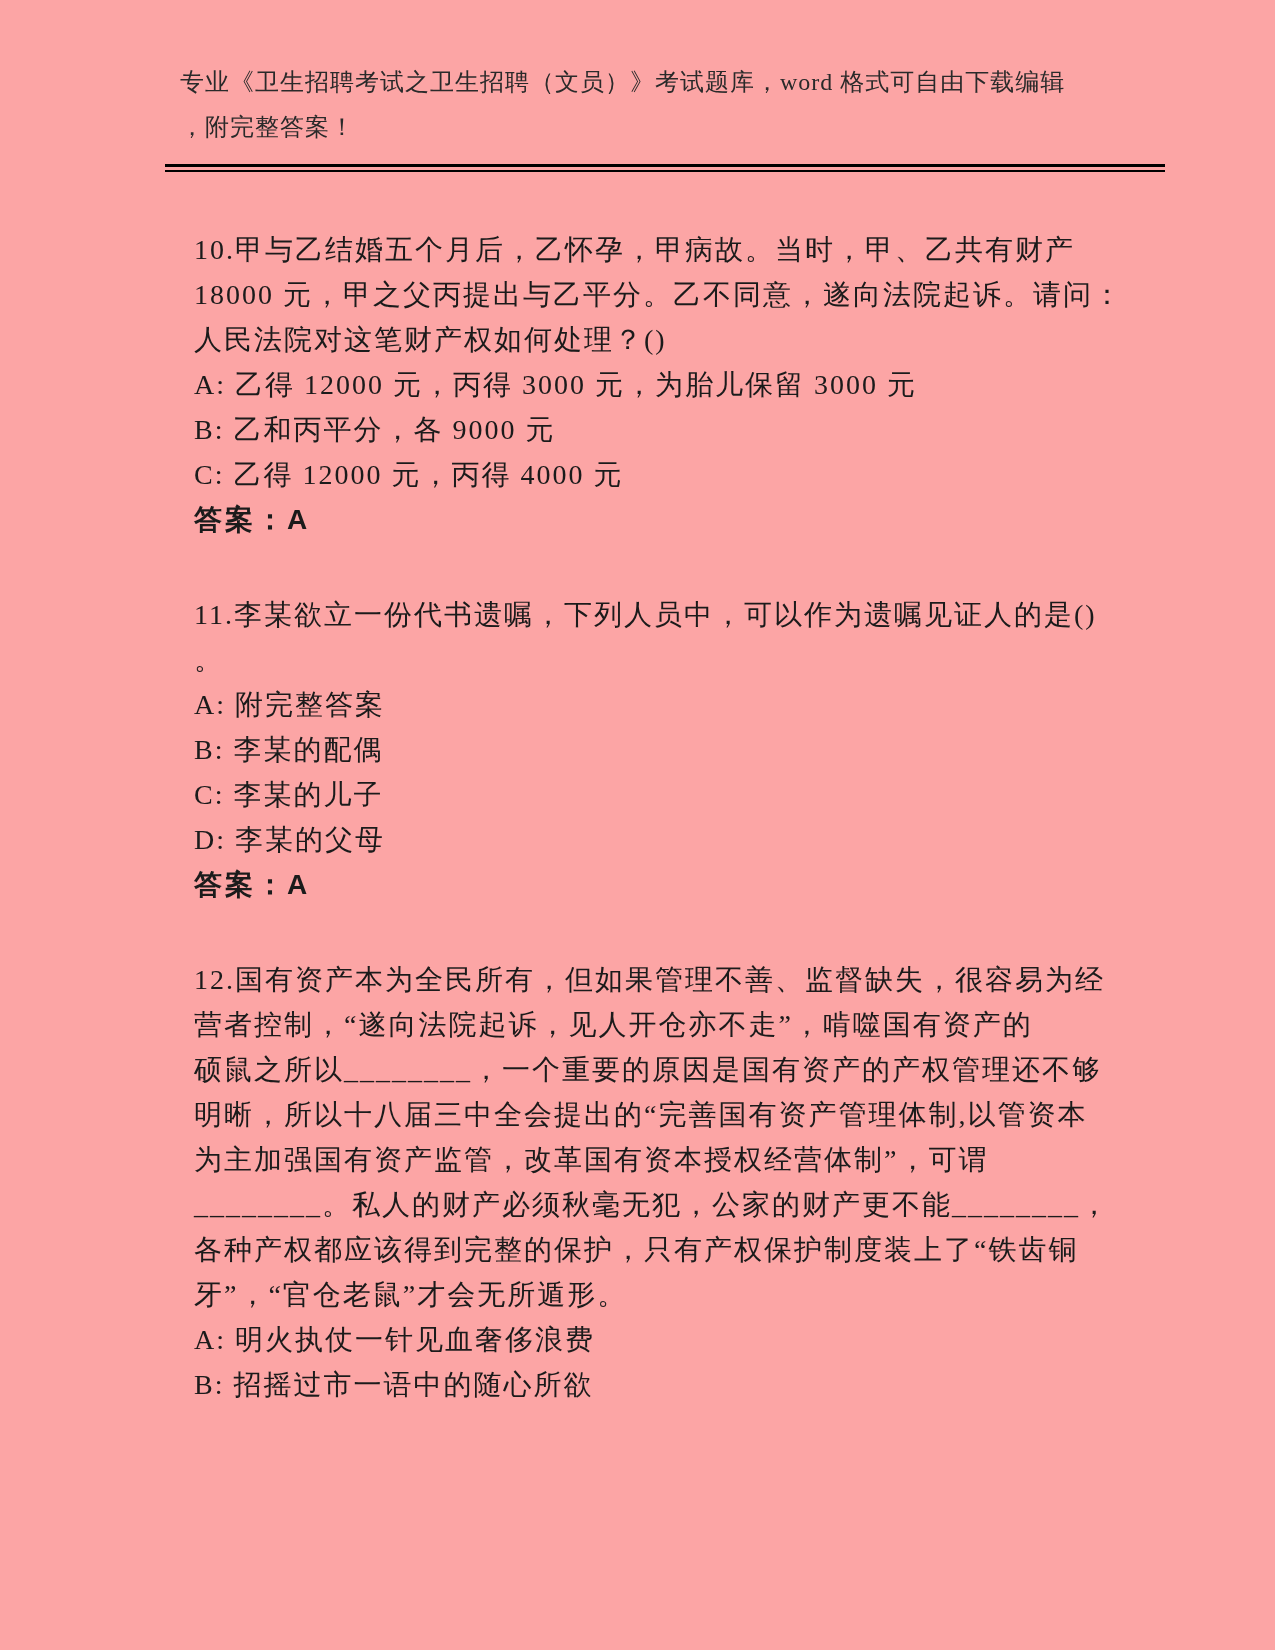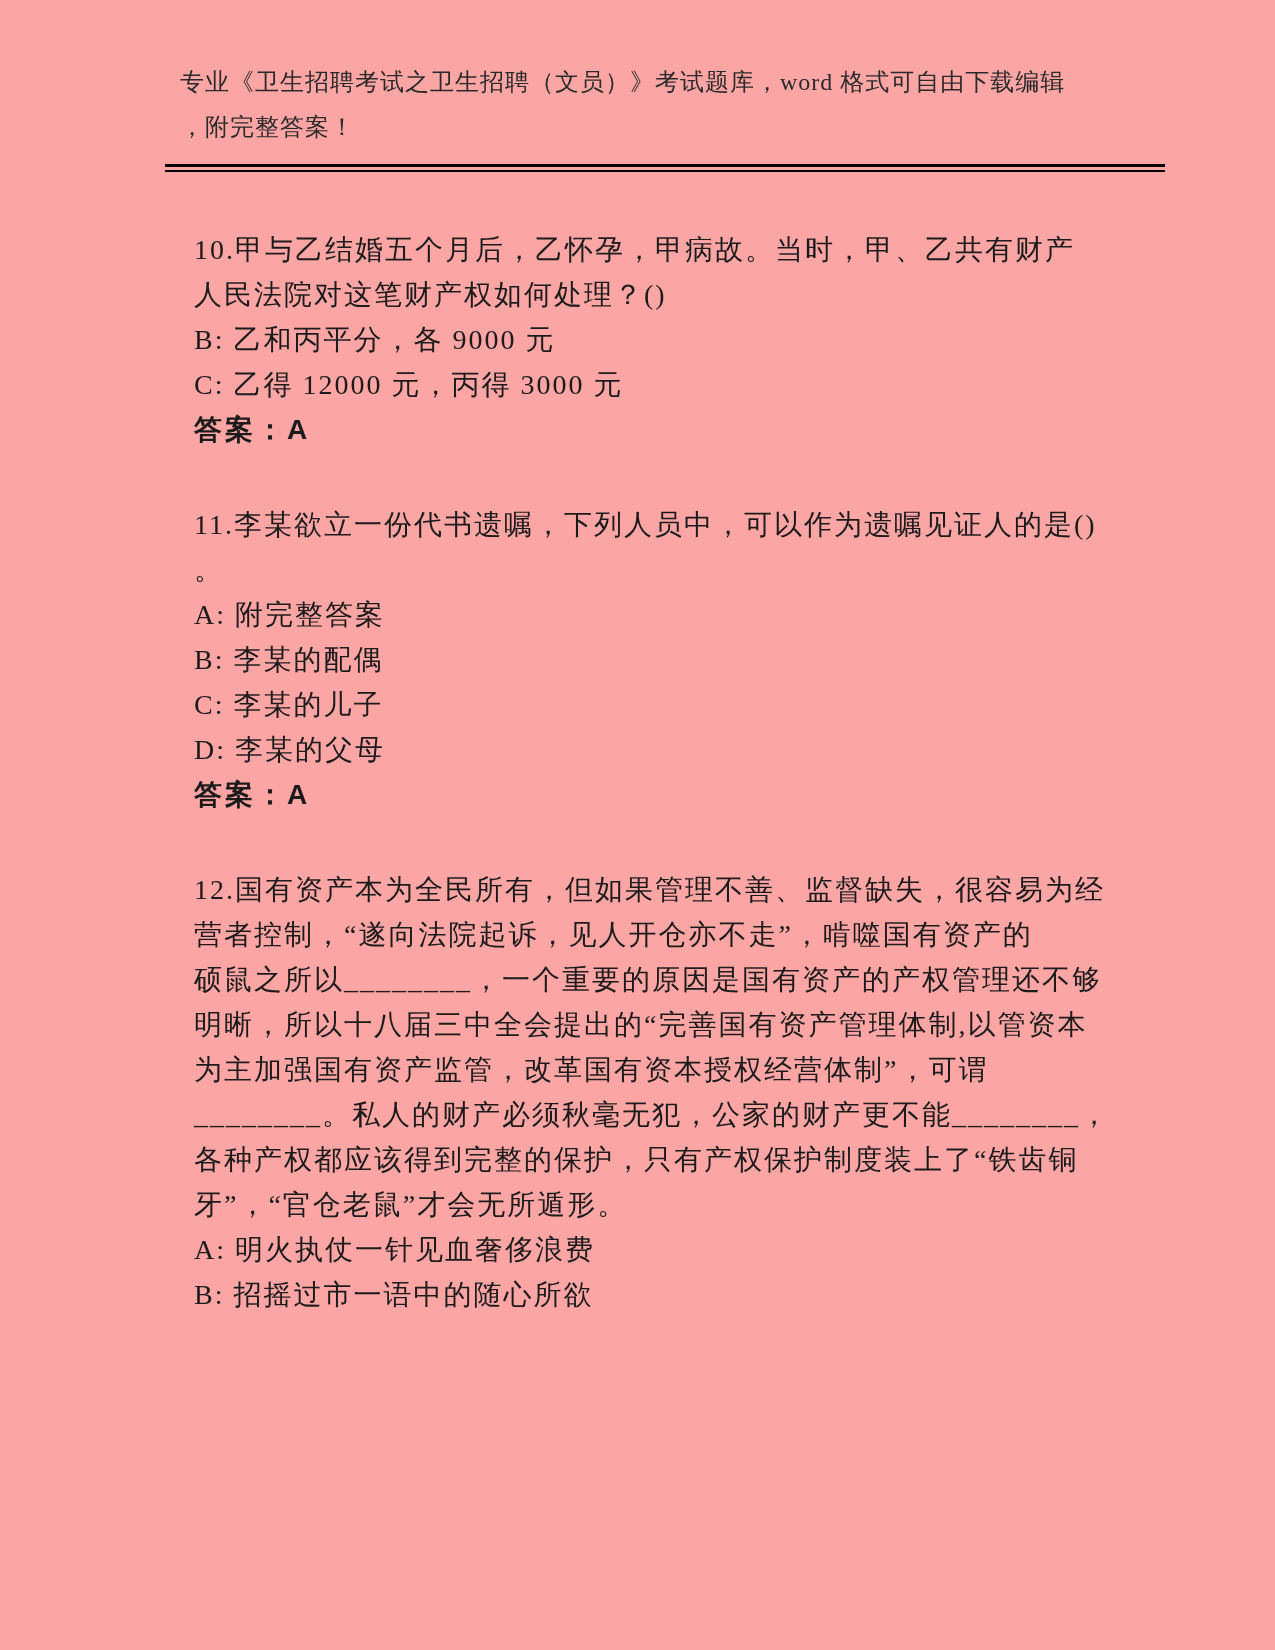--- a/index.html
+++ b/index.html
@@ -61,23 +61,25 @@
     <div class="header-line">专业《卫生招聘考试之卫生招聘（文员）》考试题库，word 格式可自由下载编辑</div>
     <div class="header-line">，附完整答案！</div>
   </div>
 
   <div class="header-rule"></div>
 
   <div class="content">
 
     <section class="question">
       <div class="line">10.甲与乙结婚五个月后，乙怀孕，甲病故。当时，甲、乙共有财产</div>
+      <div class="line">18000 元，甲之父丙提出与乙平分。乙不同意，遂向法院起诉。请问：</div>
       <div class="line">人民法院对这笔财产权如何处理？()</div>
+      <div class="line">A: 乙得 12000 元，丙得 3000 元，为胎儿保留 3000 元</div>
       <div class="line">B: 乙和丙平分，各 9000 元</div>
-      <div class="line">C: 乙得 12000 元，丙得 3000 元</div>
+      <div class="line">C: 乙得 12000 元，丙得 4000 元</div>
       <div class="line answer">答案：A</div>
     </section>
 
     <section class="question">
       <div class="line">11.李某欲立一份代书遗嘱，下列人员中，可以作为遗嘱见证人的是()</div>
       <div class="line">。</div>
       <div class="line">A: 附完整答案</div>
       <div class="line">B: 李某的配偶</div>
       <div class="line">C: 李某的儿子</div>
       <div class="line">D: 李某的父母</div>

